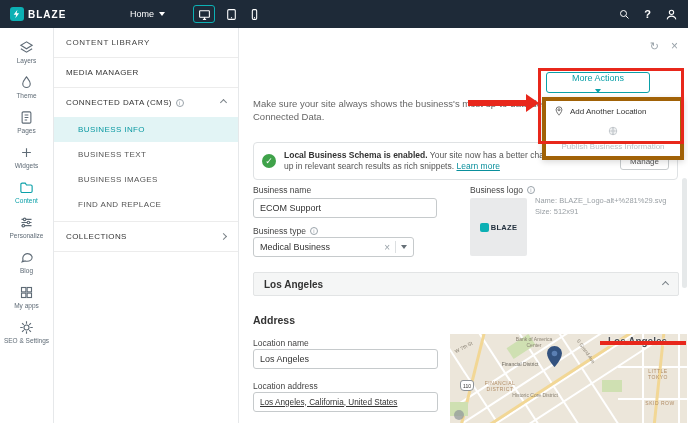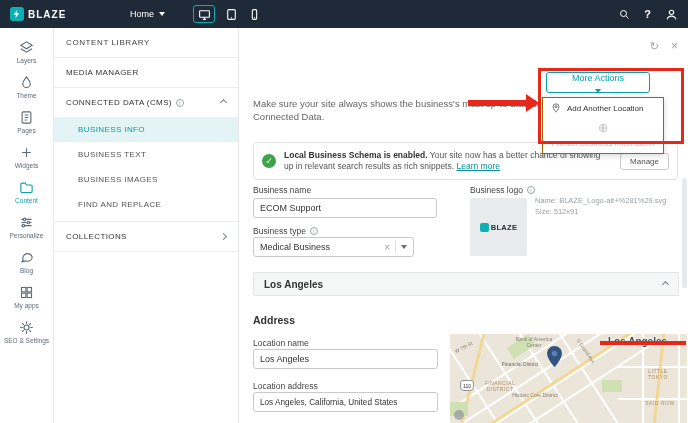--- a/index.html
+++ b/index.html
@@ -44,21 +44,21 @@
 
   
   .main { position:relative; flex:1; background:#fff; }
   .header-icons { position:absolute; top:8px; right:10px; display:flex; gap:12px; color:#98a1a8; }
   .i-refresh::after { content:"↻"; font-size:11px; }
   .i-close::after { content:"×"; font-size:12px; }
   .page-title { position:absolute; left:14px; top:36px; font-size:17px; font-weight:bold; color:#333; }
   .intro { position:absolute; left:14px; top:70px; width:412px; font-size:9.5px; line-height:12.5px; color:#666; }
 
   .more-actions { position:absolute; left:307px; top:44px; width:104px; height:21px; border:1px solid #0aa0a8; border-radius:3px; background:#fff; color:#0aa0a8; font-size:9px; display:flex; align-items:center; justify-content:center; gap:6px; cursor:pointer; z-index:7;flex-direction:column; }
-  .dropdown { position:absolute; left:303px; top:69px; width:122px; background:#fff; border:1px solid #a16207; box-shadow:0 2px 6px rgba(0,0,0,0.15); z-index:6; }
+  .dropdown { position:absolute; left:303px; top:69px; width:142px; background:#fff; border:4px solid #a16207; box-shadow:0 2px 6px rgba(0,0,0,0.15); z-index:6; }
   .dd-item { display:flex; align-items:center; gap:6px; padding:5px 8px; font-size:8px; color:#333; cursor:pointer; }
   .dd-item.disabled { color:#b9bfc4; cursor:default;flex-direction:column; }
 
   
   .anno-box { position:absolute; left:299px; top:40px; width:146px; height:76px; border:3px solid #e8271b; z-index:8; pointer-events:none; }
   .anno-arrow-shaft { position:absolute; left:229px; top:72px; width:58px; height:6px; background:#e8271b; z-index:8; }
   .anno-arrow-head { position:absolute; left:287px; top:66px; width:0; height:0; border-top:9px solid transparent; border-bottom:9px solid transparent; border-left:13px solid #e8271b; z-index:8; }
 
   
   .banner { position:absolute; left:14px; top:114px; width:425px; height:38px; border:1px solid #dfe2e4; border-radius:4px; display:flex; align-items:center; padding:0 8px; gap:8px; background:#fff; }
@@ -362,21 +362,21 @@
       <div class="address-heading">Address</div>
 
       <div class="field-label" style="left:14px; top:310px;">
         <span>Location name</span>
       </div>
       <input class="text-input" style="left: 14px; top: 321px; width: 185px;" readonly="" value="Los Angeles">
 
       <div class="field-label" style="left:14px; top:353px;">
         <span>Location address</span>
       </div>
-      <input class="text-input" style="left: 14px; top: 364px; width: 185px; font-size: 8.2px;" readonly="" value="Los Angeles, California, United States">
+      <input class="text-input" style="left: 14px; top: 364px; width: 185px; font-size: 8.2px; text-decoration: underline;" readonly="" value="Los Angeles, California, United States">
 
       <div class="scrollbar"></div>
 
       <div class="map">
         <div class="road rd1"></div>
         <div class="road rd2"></div>
         <div class="road rd3"></div>
         <div class="road rd4"></div>
         <div class="road re1"></div>
         <div class="road re2"></div>

